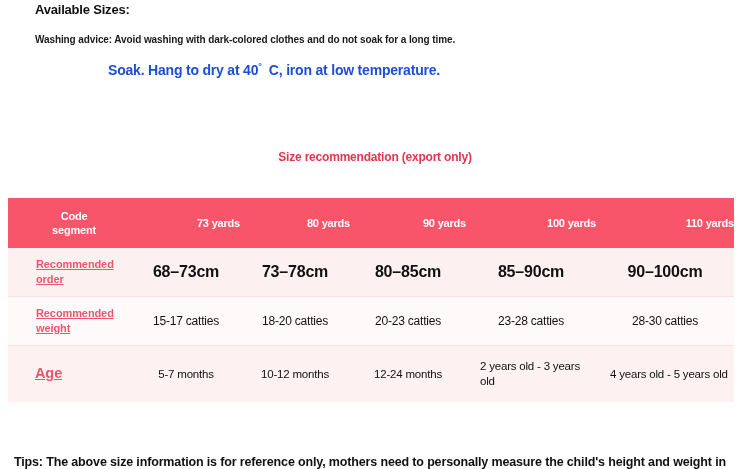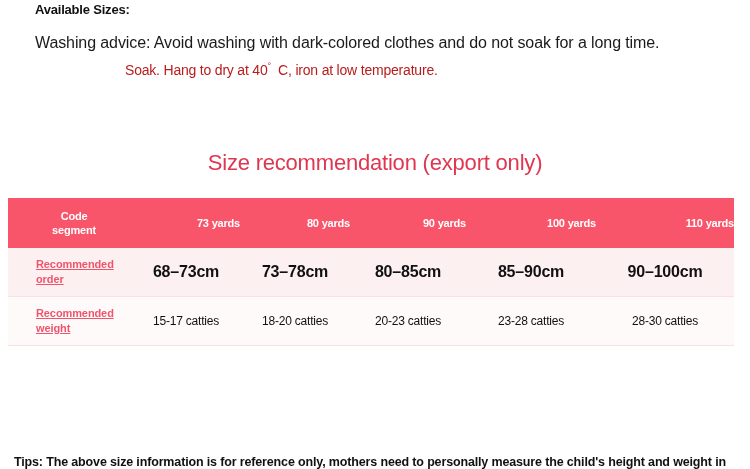--- a/index.html
+++ b/index.html
@@ -28,53 +28,53 @@
     top: 2px;
     font-size: 13px;
     font-weight: bold;
     color: #111111;
     letter-spacing: -0.2px;
   }
   .washing-advice {
     position: absolute;
     left: 35px;
     top: 34px;
-    font-size: 16px;
-    font-weight: normal;
+    font-size: 10px;
+    font-weight: bold;
     color: #1a1a1a;
     letter-spacing: -0.1px;
     white-space: nowrap;
     text-align: center;
   }
   .soak-line {
     position: absolute;
-    left: 125px;
+    left: 108px;
     top: 61px;
     font-size: 14px;
-    font-weight: normal;
-    color: #b91c1c;
+    font-weight: bold;
+    color: #1d4ed8;
     letter-spacing: -0.2px;
     white-space: nowrap;
   }
   .soak-line .deg {
     font-size: 9px;
     vertical-align: super;
     letter-spacing: 0;
   }
   .soak-gap { display: inline-block; width: 7px; }
 
   
   .size-heading {
     position: absolute;
     left: 0;
     top: 150px;
     width: 750px;
     text-align: center;
-    font-size: 22px;
-    font-weight: normal;
+    font-size: 12px;
+    font-weight: bold;
     color: #e0364f;
     letter-spacing: -0.2px;
   }
 
   
   .size-table {
     position: absolute;
     left: 8px;
     top: 198px;
     width: 726px;
@@ -231,17 +231,27 @@
       <td class="cell weight-v">23-28 catties</td>
       <td class="cell weight-v">28-30 catties</td>
     </tr>
 
     <tr>
       <td colspan="6" style="padding:0">
         <div class="divider-line"></div>
       </td>
     </tr>
 
+    <tr class="row-c">
+      <td class="row-label big">
+        <div>Age</div>
+      </td>
+      <td class="cell age-v">5-7 months</td>
+      <td class="cell age-v">10-12 months</td>
+      <td class="cell age-v">12-24 months</td>
+      <td class="cell age-v wrap">2 years old - 3 years old</td>
+      <td class="cell age-v wrap">4 years old - 5 years old</td>
+    </tr>
 
   </tbody>
 </table>
 
 <div class="tips">Tips: The above size information is for reference only, mothers need to personally measure the child's height and weight in order to choose a suitable size!</div>
 
 </body></html>

